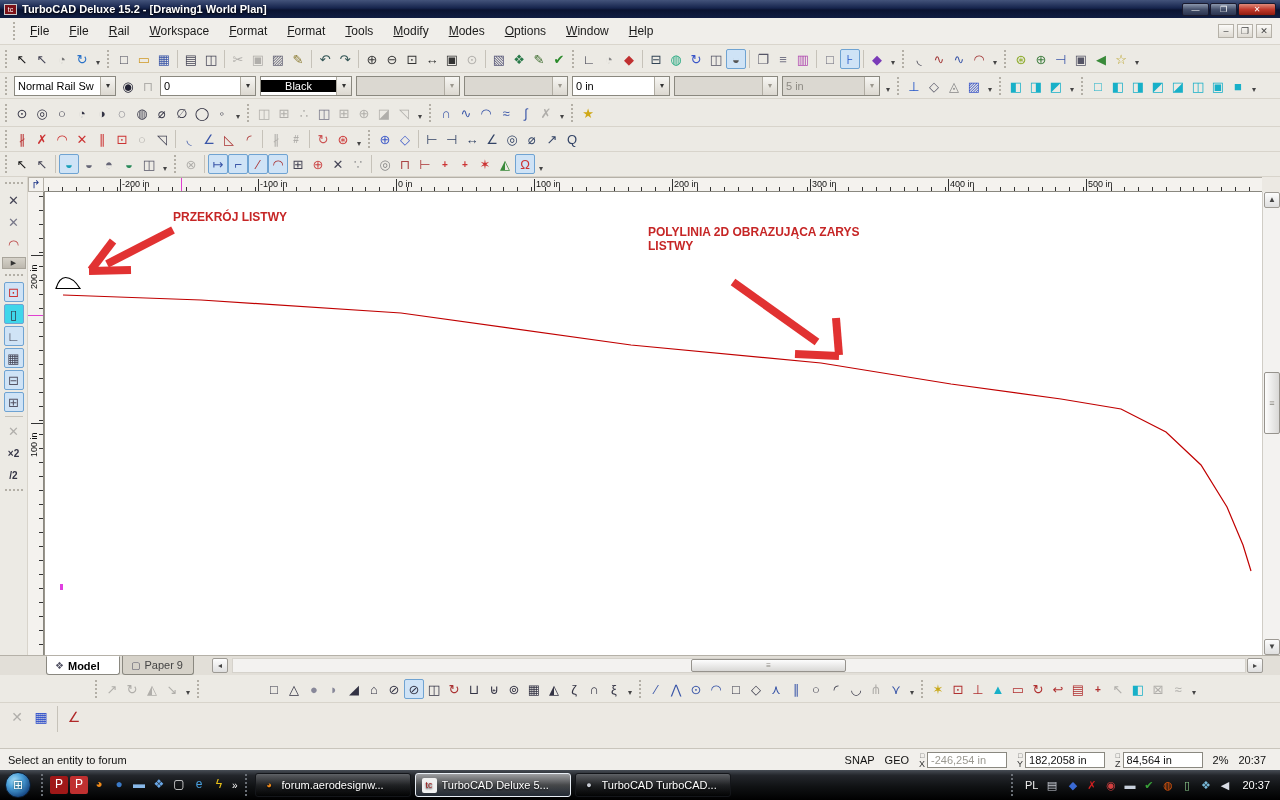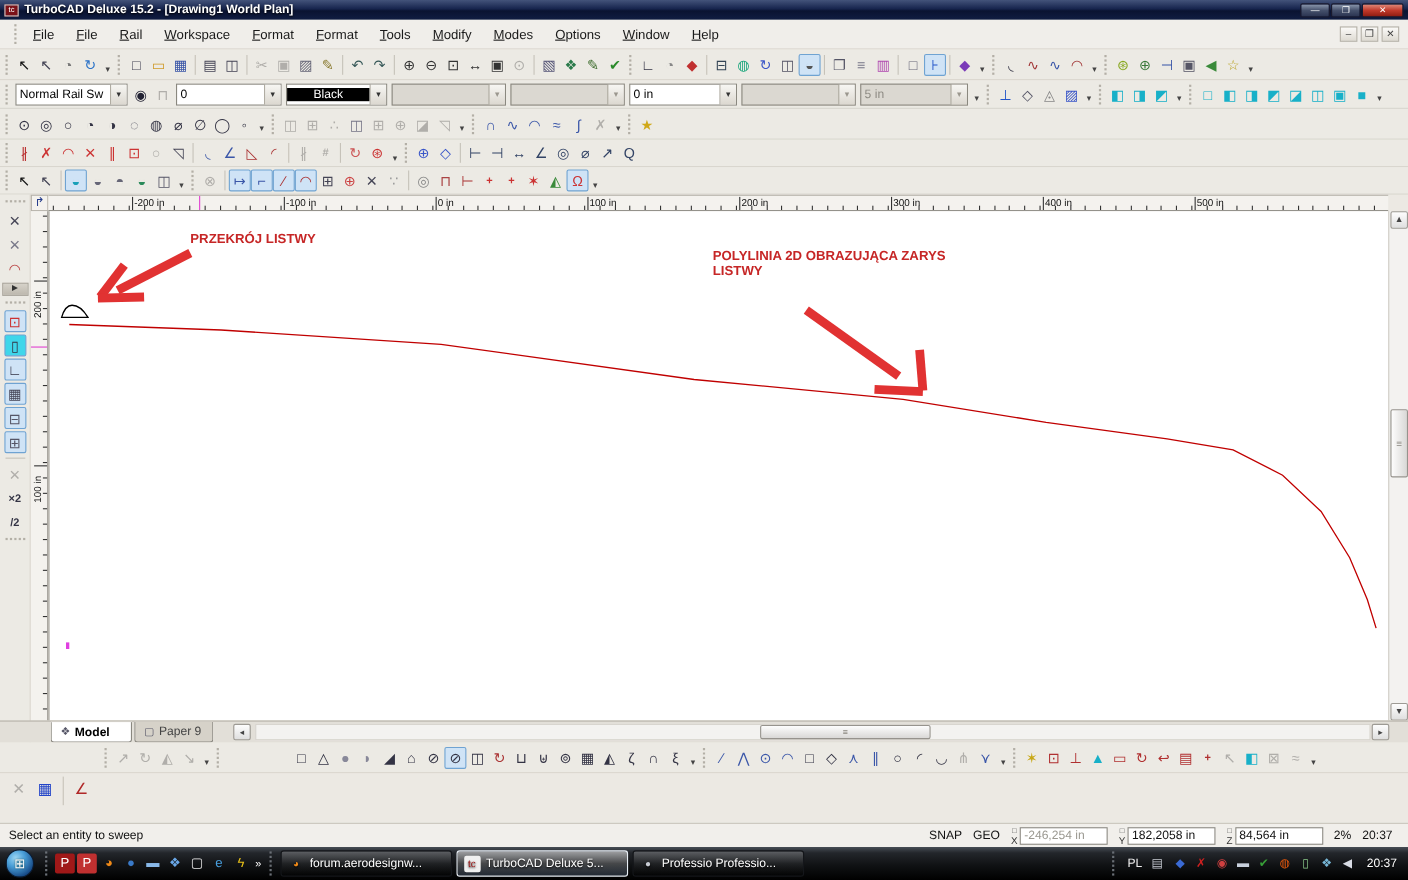--- a/index.html
+++ b/index.html
@@ -685,21 +685,21 @@
 </div>
 
 <div class="abs" id="btb2">
     <span class="tb-icon" style="color: rgb(176, 174, 170);">✕</span>
     <span class="tb-icon" style="color: rgb(34, 68, 200);">▦</span>
     <span class="sep"></span>
     <span class="tb-icon" style="color: rgb(176, 40, 40);">∠</span>
   </div>
 
 <div class="abs" id="statusbar">
-  <span class="msg">Select an entity to sweep</span>
+  <span class="msg">Select an entity to forum</span>
   <span class="right">
     <span>SNAP</span>
     <span>GEO</span>
     <span class="axfield">
       <span class="axicon"><span class="bx">□</span><span>X</span></span>
       <span class="field dim">-246,254 in</span>
     </span>
     <span class="axfield">
       <span class="axicon"><span class="bx">□</span><span>Y</span></span>
       <span class="field">182,2058 in</span>
@@ -733,21 +733,21 @@
   <div class="taskbtn">
     <span class="ticon16" id="tbi0" style="color: rgb(240, 138, 24);">◕</span>
     <span class="lbl">forum.aerodesignw...</span>
   </div>
   <div class="taskbtn active">
     <span class="ticon16" id="tbi1" style="color: rgb(160, 24, 24); background: rgb(240, 240, 240);">tc</span>
     <span class="lbl">TurboCAD Deluxe 5...</span>
   </div>
   <div class="taskbtn">
     <span class="ticon16" id="tbi2" style="color: rgb(200, 204, 212);">●</span>
-    <span class="lbl">Professio Professio...</span>
+    <span class="lbl">TurboCAD TurboCAD...</span>
   </div>
 
   <span class="tray">
     <span class="tgrip"></span>
     <span>PL</span>
     <span class="trayicon" style="color:#c8ccd4;">▤</span>
     <span style="display:flex;align-items:center;gap:4px;" id="trayicons">
         <span class="trayicon" style="color: rgb(58, 106, 212);">◆</span>
         <span class="trayicon" style="color: rgb(208, 32, 32);">✗</span>
         <span class="trayicon" style="color: rgb(208, 64, 64);">◉</span>

